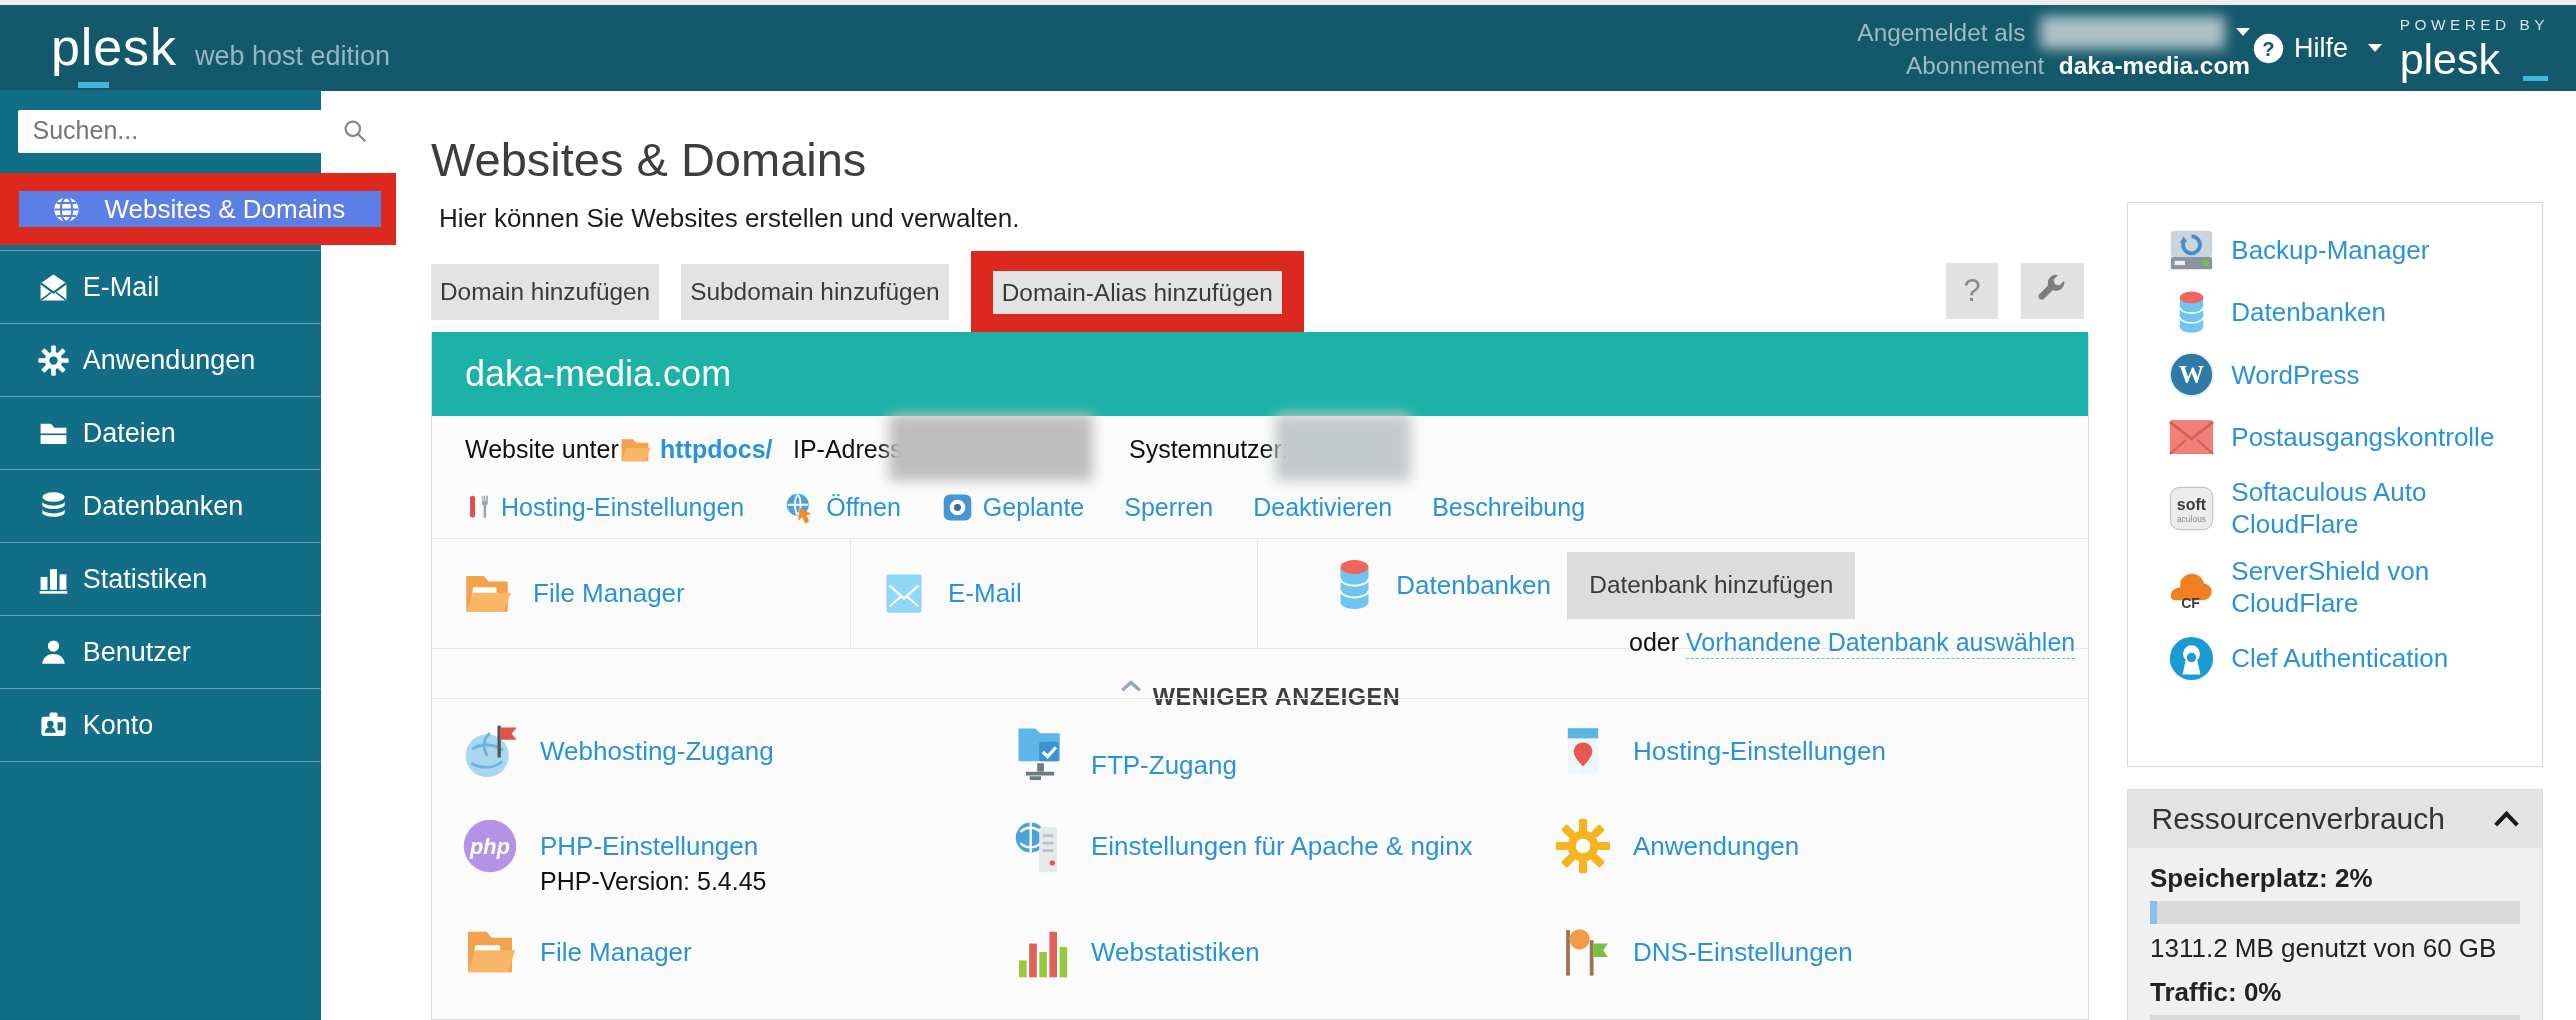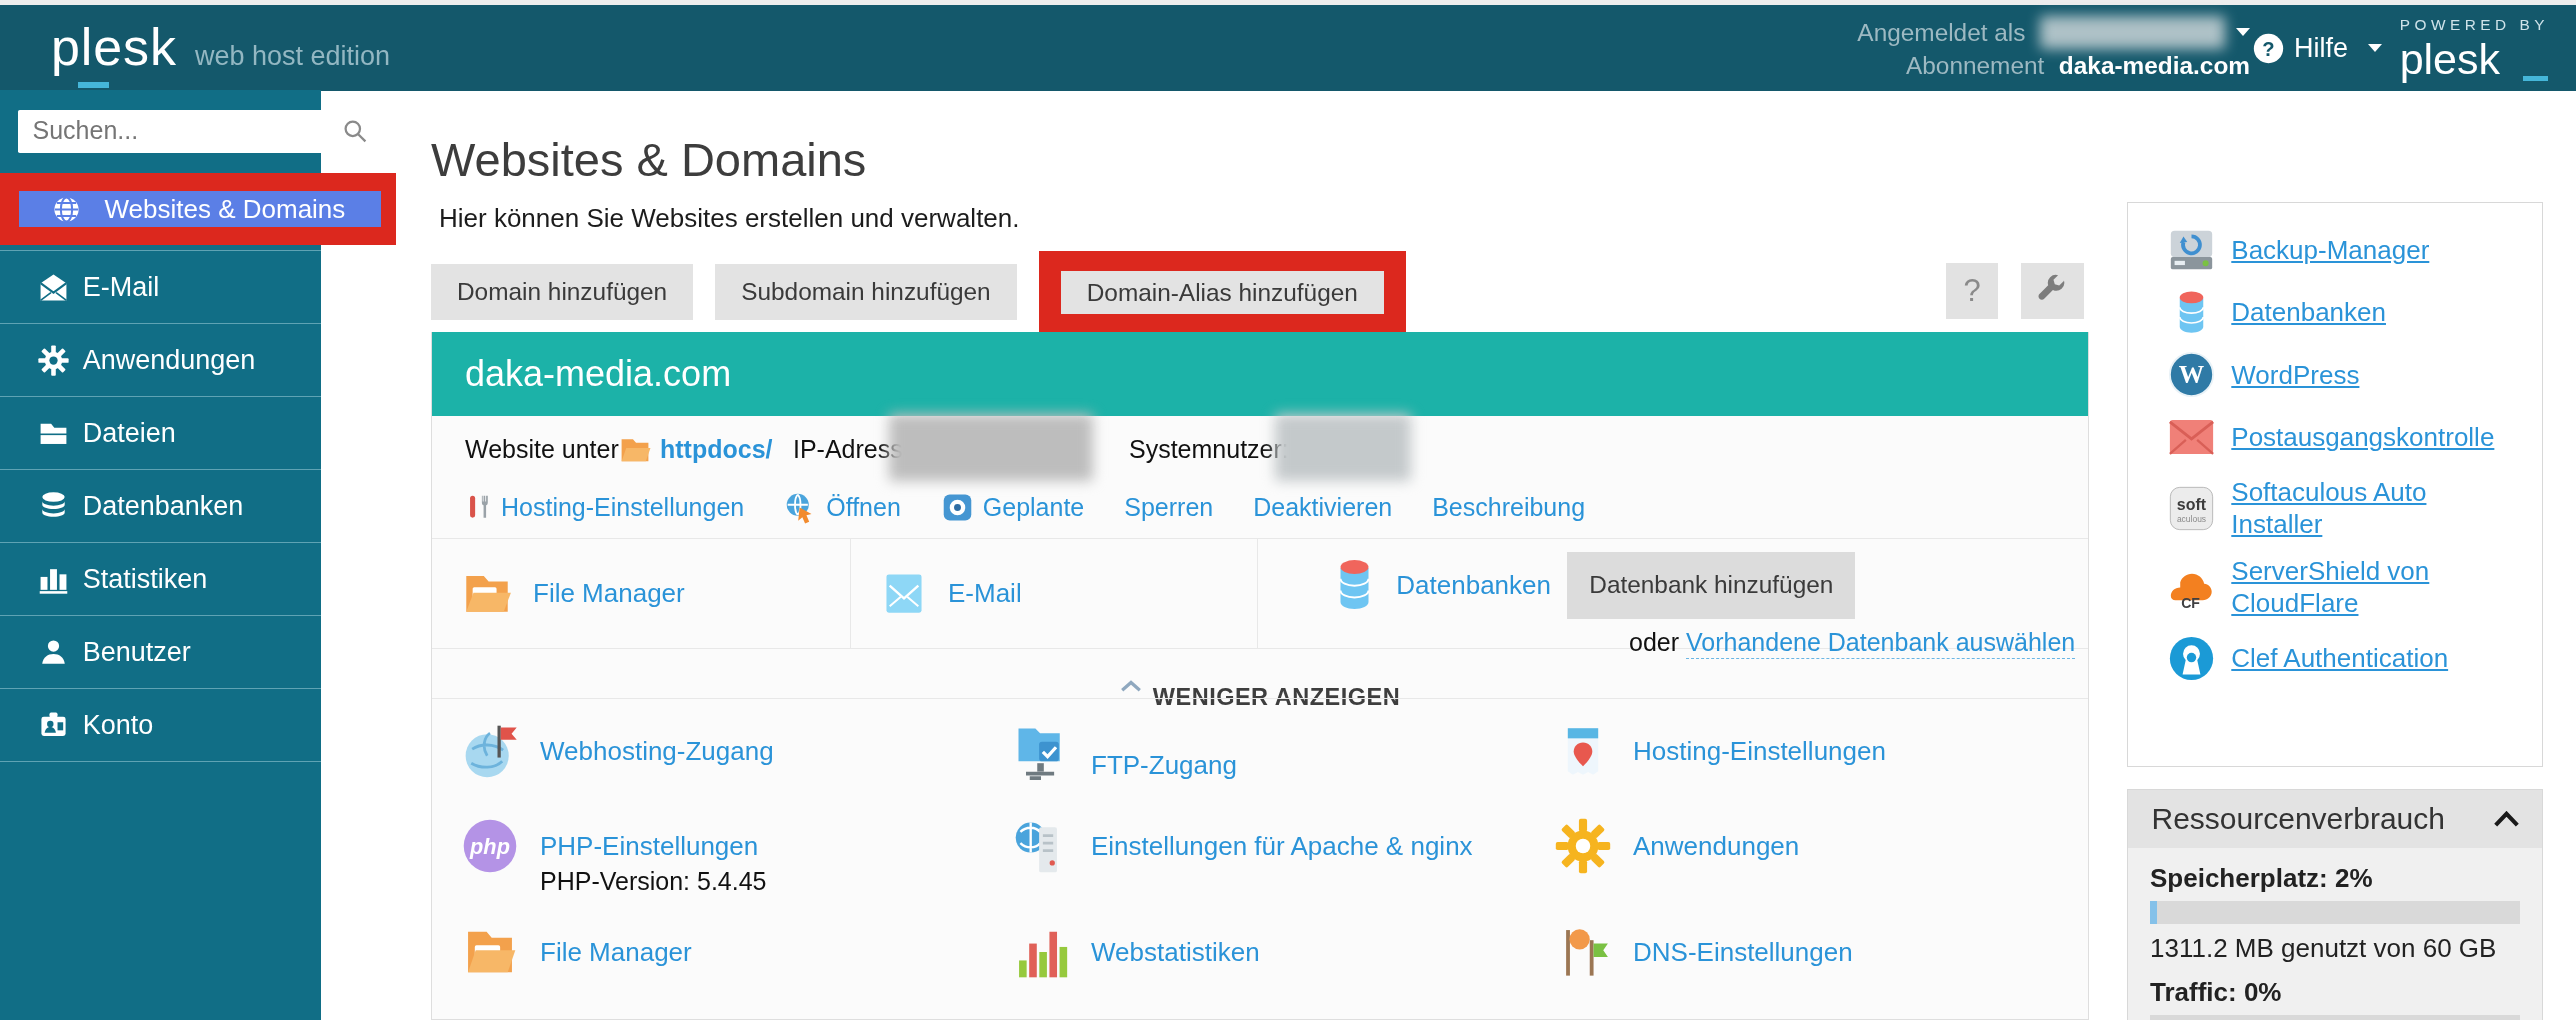--- a/index.html
+++ b/index.html
@@ -35,21 +35,21 @@
   .annot-sidebar{position:absolute;left:0;top:83px;width:396px;height:72px;}
   .sel-item{position:absolute;left:19px;top:18px;width:362px;height:36px;background:#5b7fe6;display:flex;align-items:center;padding-left:33px;box-sizing:border-box;gap:23.5px;color:#fff;font-size:26px;cursor:pointer;}
   .menu{position:absolute;left:0;top:160px;width:100%;border-bottom:0.9px solid rgba(190,228,238,0.45);}
   .side-item{height:72px;display:flex;align-items:center;padding-left:36px;gap:12.7px;color:#fff;font-size:27px;border-top:0.9px solid rgba(190,228,238,0.45);cursor:pointer;}
   .side-item .ic{width:34px;display:flex;justify-content:center;}
 
   
   .page-title{position:absolute;left:431px;top:132px;font-size:47px;color:#3d3d3d;}
   .page-subtitle{position:absolute;left:431px;top:203px;font-size:26px;color:#1c1c1c;margin-left:8px;}
   .btn-row{position:absolute;left:431px;top:251px;display:flex;align-items:flex-start;gap:22px;}
-  .gbtn{background:#e3e3e3;color:#3a3a3a;font-size:24.4px;display:inline-flex;align-items:center;padding:0 26px;height:56px;cursor:pointer;white-space:nowrap;}
+  .gbtn{background:#e3e3e3;color:#3a3a3a;font-size:24.4px;display:inline-flex;align-items:center;padding:0 9px;height:56px;cursor:pointer;white-space:nowrap;}
   .btn-row .plain{margin-top:12.7px;}
   .annot-btn{padding:20px 22px;}
   .annot-btn .gbtn{height:43px;background:#e3e3e3;}
   .sq-btn{position:absolute;top:263px;height:56px;background:#e2e2e2;display:flex;align-items:center;justify-content:center;cursor:pointer;}
   .sq-help{left:1946px;width:52px;color:#8a8a8a;font-size:31px;}
   .sq-tools{left:2021px;width:63px;}
 
   
   .panel{position:absolute;left:431px;top:332px;width:1658px;height:688px;background:#fbfbfb;border:0.9px solid #dedede;border-top:none;box-sizing:border-box;}
   .panel-head{height:84px;background:#1cb2a8;display:flex;align-items:center;padding-left:33px;color:#fff;font-size:36px;}
@@ -75,21 +75,21 @@
   .pdivider{position:absolute;left:0;top:366px;width:100%;height:0.9px;background:#e8e8e8;}
   .feat{position:absolute;display:flex;align-items:center;gap:20px;}
   .feat .fic{width:60px;height:60px;display:flex;align-items:center;justify-content:center;flex-shrink:0;}
   .feat span{font-size:26px;}
   .php-sub{position:absolute;left:108px;top:535px;font-size:25px;color:#111;}
 
   
   .tools{position:absolute;left:2127px;top:202px;width:416px;height:565px;background:#fff;border:0.9px solid #d8d8d8;box-sizing:border-box;padding:23.5px 12.7px 0 40px;}
   .tool{display:flex;align-items:center;gap:16.3px;margin-bottom:15.4px;cursor:pointer;}
   .tool .tic{width:47px;height:47px;flex-shrink:0;display:flex;align-items:center;justify-content:center;}
-  .tool span{font-size:26px;line-height:32px;max-width:289px;text-decoration:underline;}
+  .tool span{font-size:26px;line-height:32px;max-width:289px;}
   .res{position:absolute;left:2127px;top:789px;width:416px;height:232px;background:#f0f0f0;border:0.9px solid #d8d8d8;box-sizing:border-box;overflow:hidden;}
   .res-head{height:58px;background:#e3e3e3;display:flex;align-items:center;justify-content:space-between;padding:0 22px 0 23.5px;font-size:30px;color:#333;cursor:pointer;}
   .res-body{padding:14.5px 22px 0 22px;font-size:26px;color:#222;}
   .res-label{font-weight:bold;margin-bottom:7.2px;}
   .pbar{width:100%;height:23.5px;background:#d9d9d9;margin-bottom:9px;}
   .pfill{height:100%;background:#85c1e9;min-width:0;}
   .res-detail{margin-bottom:12.7px;}
 </style>
 </head>
 <body>
@@ -518,21 +518,21 @@
       <span class="link">Postausgangskontrolle</span>
     </div>
     <div class="tool">
       <span class="tic">
         <svg width="47" height="47" viewBox="0 0 50 50" style="font-size:29px">
             <rect x="2.5" y="2.5" width="45" height="45" rx="10" fill="#ececec" stroke="#b5b5b5"></rect>
             <text x="25" y="27" text-anchor="middle" font-size="17" font-weight="bold" fill="#3c3c3c" font-family="Liberation Sans, sans-serif">soft</text>
             <text x="25" y="39" text-anchor="middle" font-size="9" fill="#8a8a8a" font-family="Liberation Sans, sans-serif">aculous</text>
           </svg>
       </span>
-      <span class="link">Softaculous Auto Installer</span>
+      <span class="link">Softaculous Auto CloudFlare</span>
     </div>
     <div class="tool">
       <span class="tic">
         <svg width="47" height="47" viewBox="0 0 50 50" style="font-size:29px">
             <path d="M13 25c-6 0-10 4-10 9 0 2.8 2 4.5 5 4.5h29c5 0 9.5-4 9.5-9 0-4.5-3.5-8-8-8.5C37 15 32 10.5 25.5 10.5c-6 0-10.8 3.8-12.5 9z" fill="#f38020"></path>
             <text x="14" y="47" font-size="15" font-weight="bold" fill="#404042" font-family="Liberation Sans, sans-serif">CF</text>
           </svg>
       </span>
       <span class="link">ServerShield von CloudFlare</span>
     </div>

